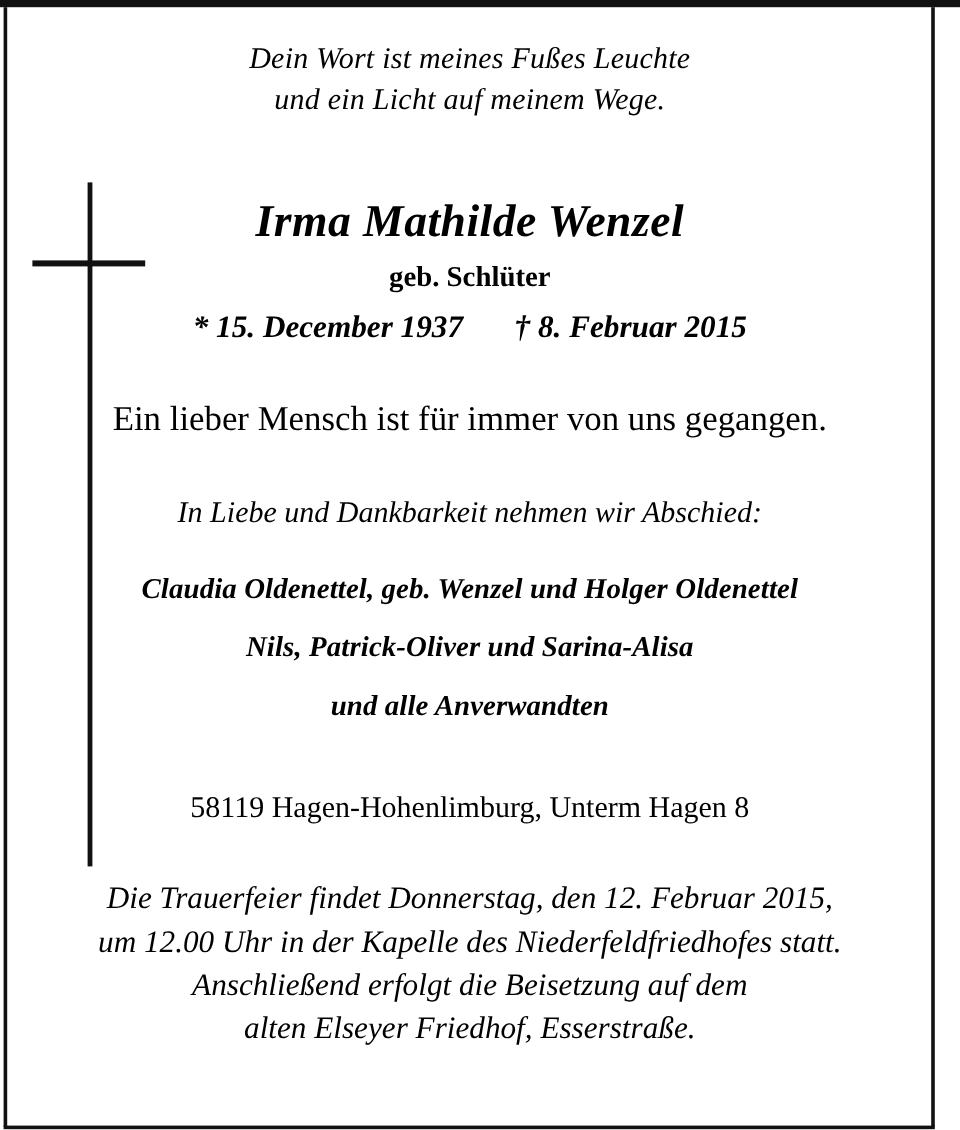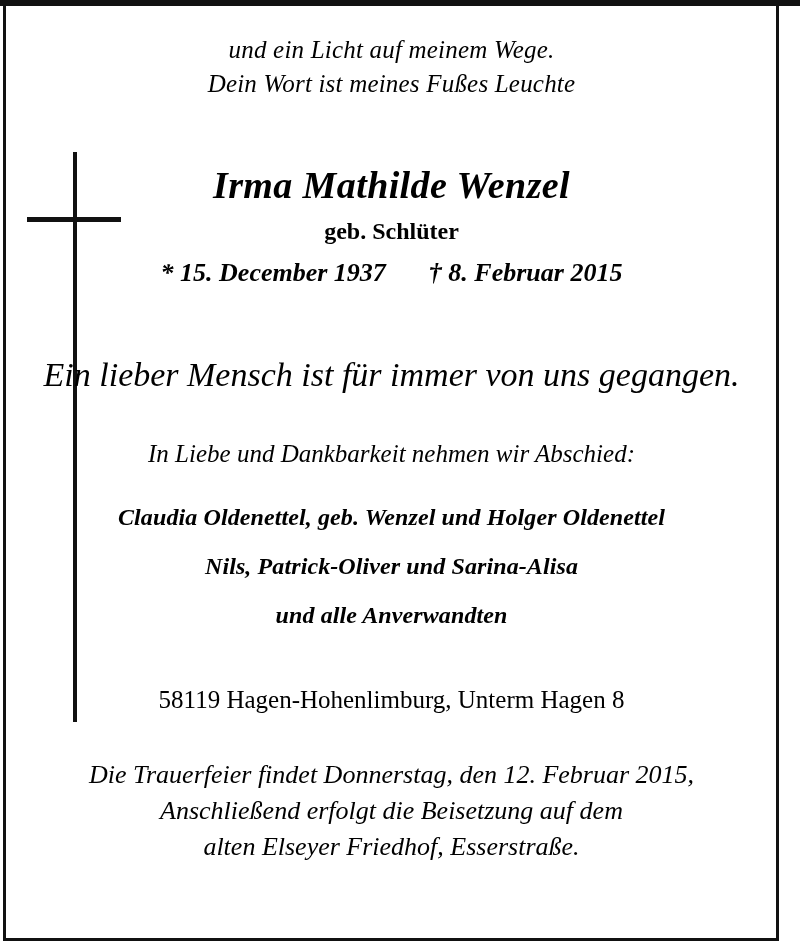--- a/index.html
+++ b/index.html
@@ -122,24 +122,23 @@
     line-height: 34px;
     margin-top: 9px;
   }
   .life-dates .gap {
     display: inline-block;
     width: 30px;
   }
 
   
   .condolence {
-    font-style: italic;
-    font-size: 34px;
-    line-height: 34px;
-    margin-top: 68px;
+    font-size: 29px;
+    line-height: 34px;
+    margin-top: 42px;
   }
 
   
   .farewell-intro {
     font-style: italic;
     font-size: 25px;
     line-height: 34px;
     margin-top: 45px;
   }
 
@@ -184,22 +183,22 @@
   <div class="frame-bottom"></div>
 
   <div class="cross">
     <div class="cross-stem"></div>
     <div class="cross-bar"></div>
   </div>
 
   <div class="content">
 
     <div class="verse-block">
+      <span class="line verse">Dein Wort ist meines Fußes Leuchte</span>
       <span class="line verse">und ein Licht auf meinem Wege.</span>
-      <span class="line verse">Dein Wort ist meines Fußes Leuchte</span>
     </div>
 
     <div class="line deceased-name">Irma Mathilde Wenzel</div>
 
     <div class="line maiden-name">geb. Schlüter</div>
 
     <div class="line life-dates">
       <span>*</span>
       <span>15. December 1937</span>
       <span class="gap"></span>
@@ -214,18 +213,19 @@
     <div class="mourners">
       <div class="line mourner">Claudia Oldenettel, geb. Wenzel und Holger Oldenettel</div>
       <div class="line mourner">Nils, Patrick-Oliver und Sarina-Alisa</div>
       <div class="line mourner">und alle Anverwandten</div>
     </div>
 
     <div class="line address">58119 Hagen-Hohenlimburg, Unterm Hagen 8</div>
 
     <div class="service">
       <div class="line service-line">Die Trauerfeier findet Donnerstag, den 12. Februar 2015,</div>
+      <div class="line service-line">um 12.00 Uhr in der Kapelle des Niederfeldfriedhofes statt.</div>
       <div class="line service-line">Anschließend erfolgt die Beisetzung auf dem</div>
       <div class="line service-line">alten Elseyer Friedhof, Esserstraße.</div>
     </div>
 
   </div>
 </div>
 
 </body></html>

